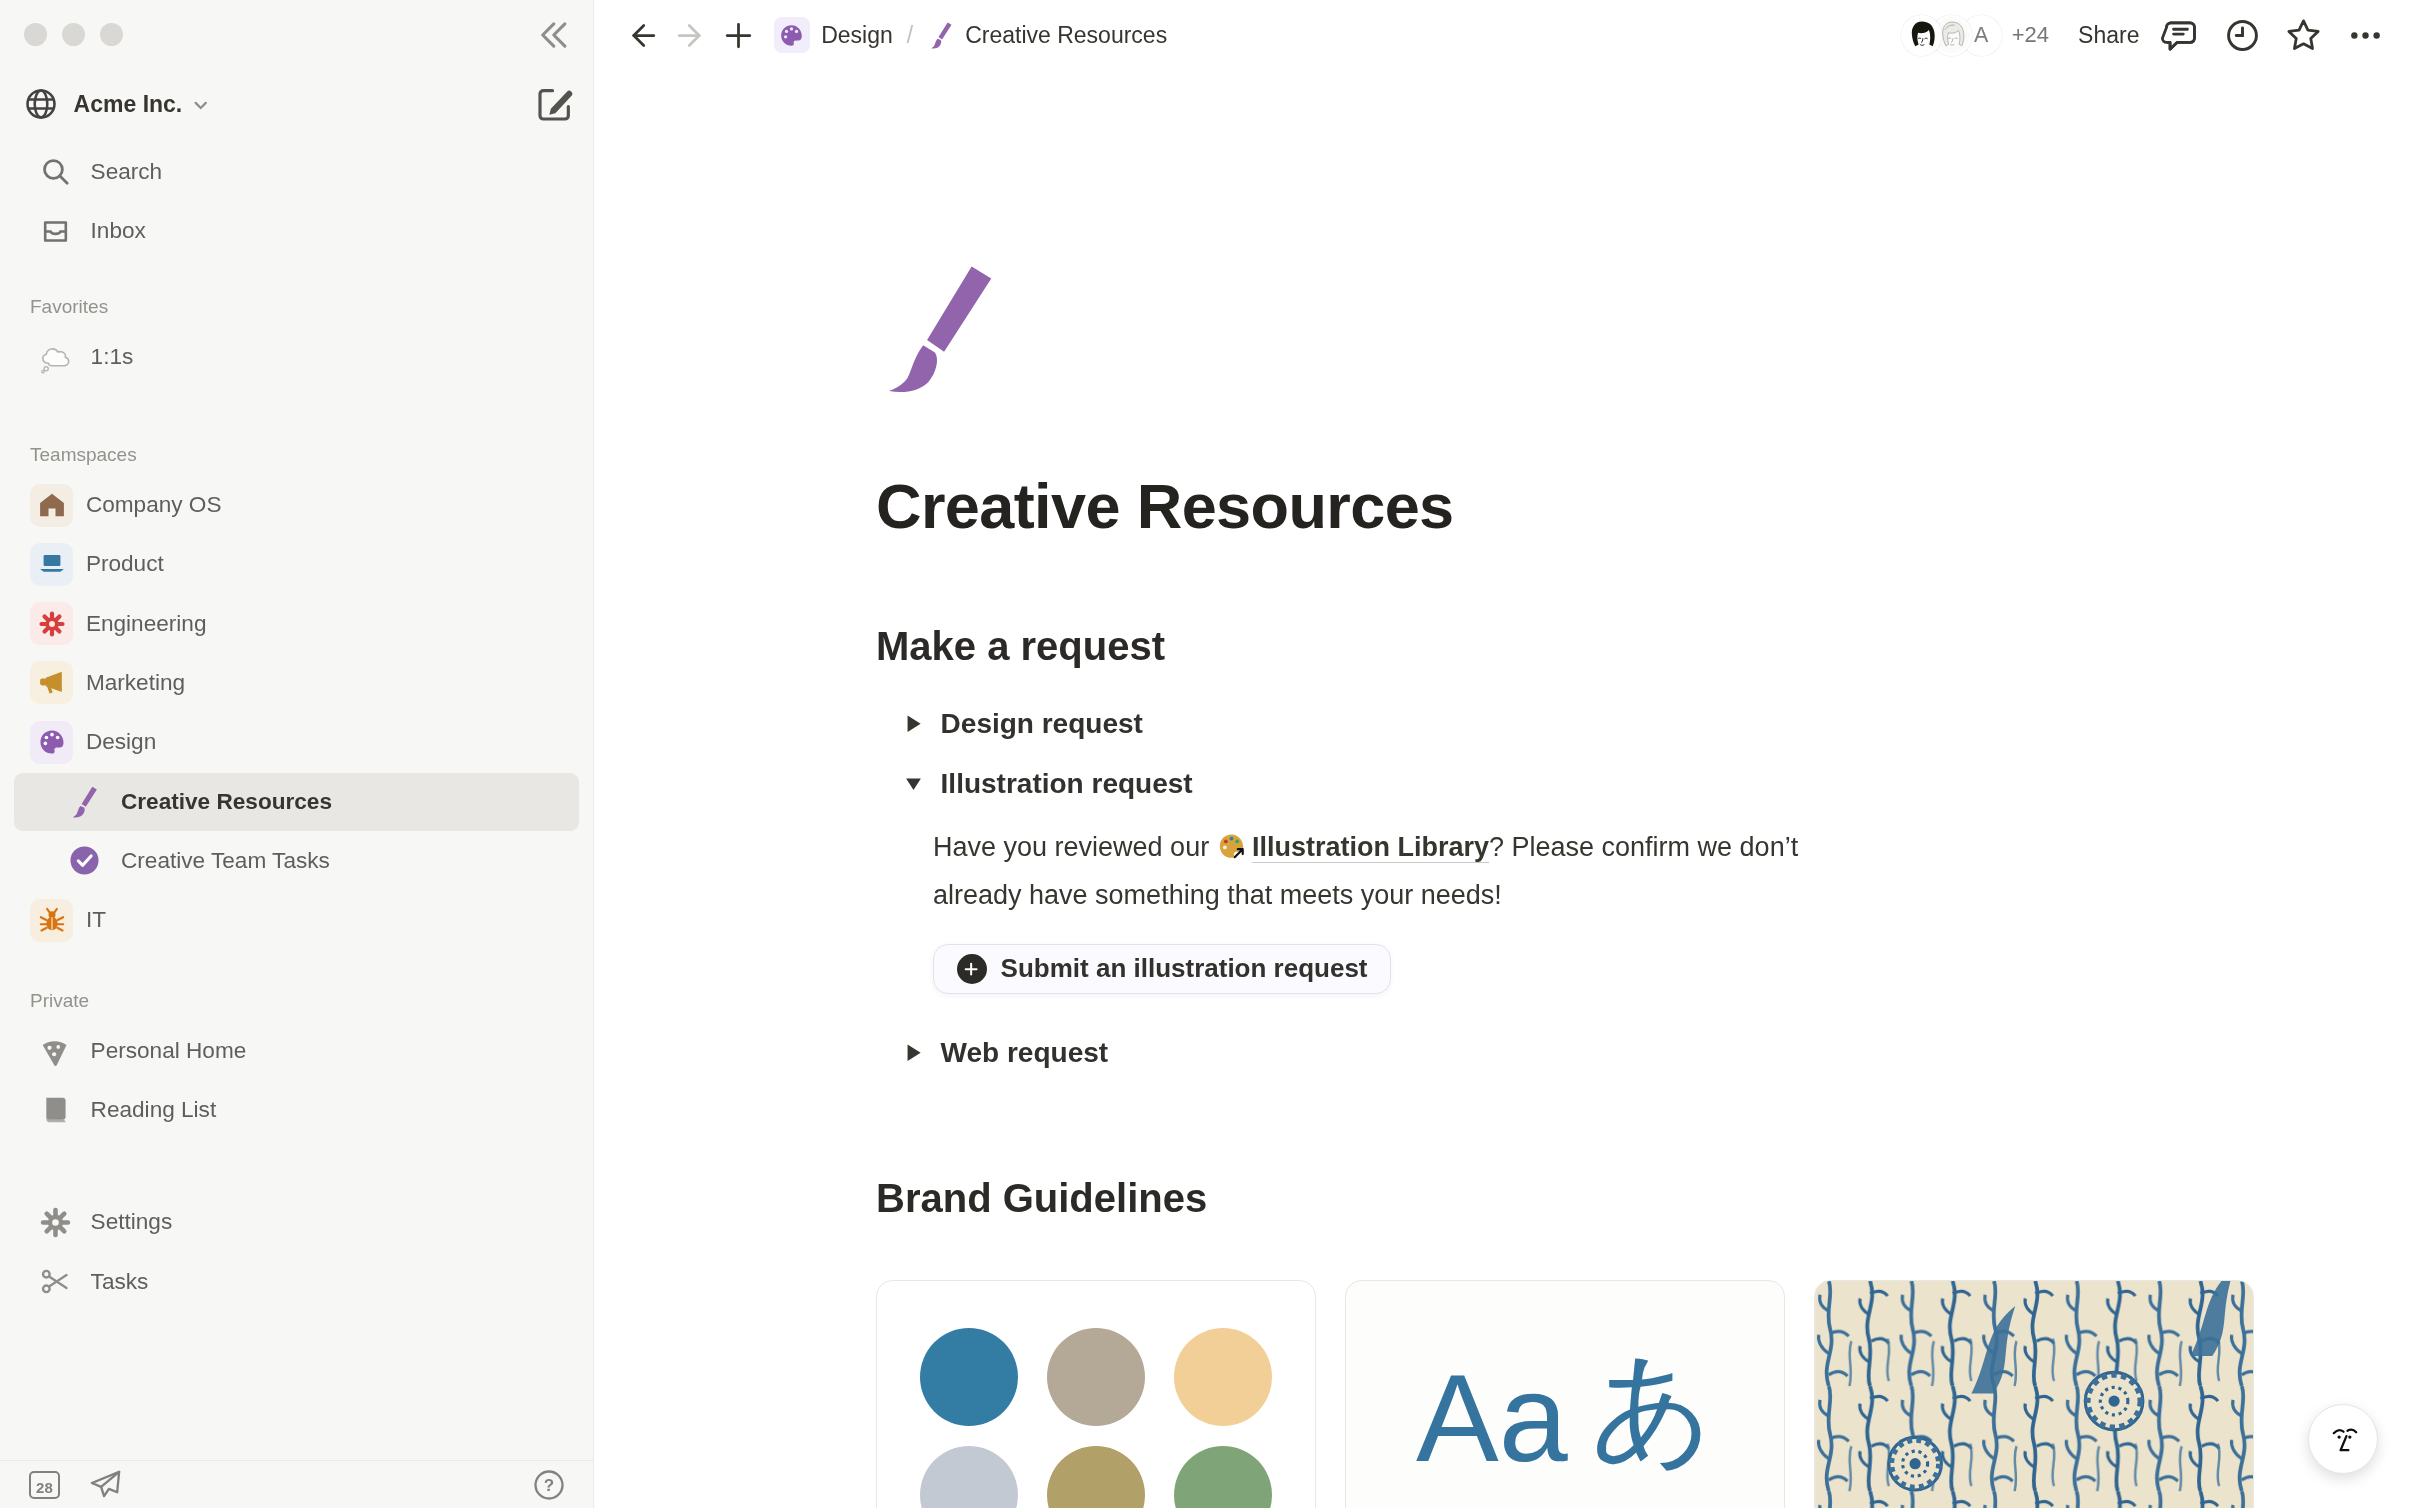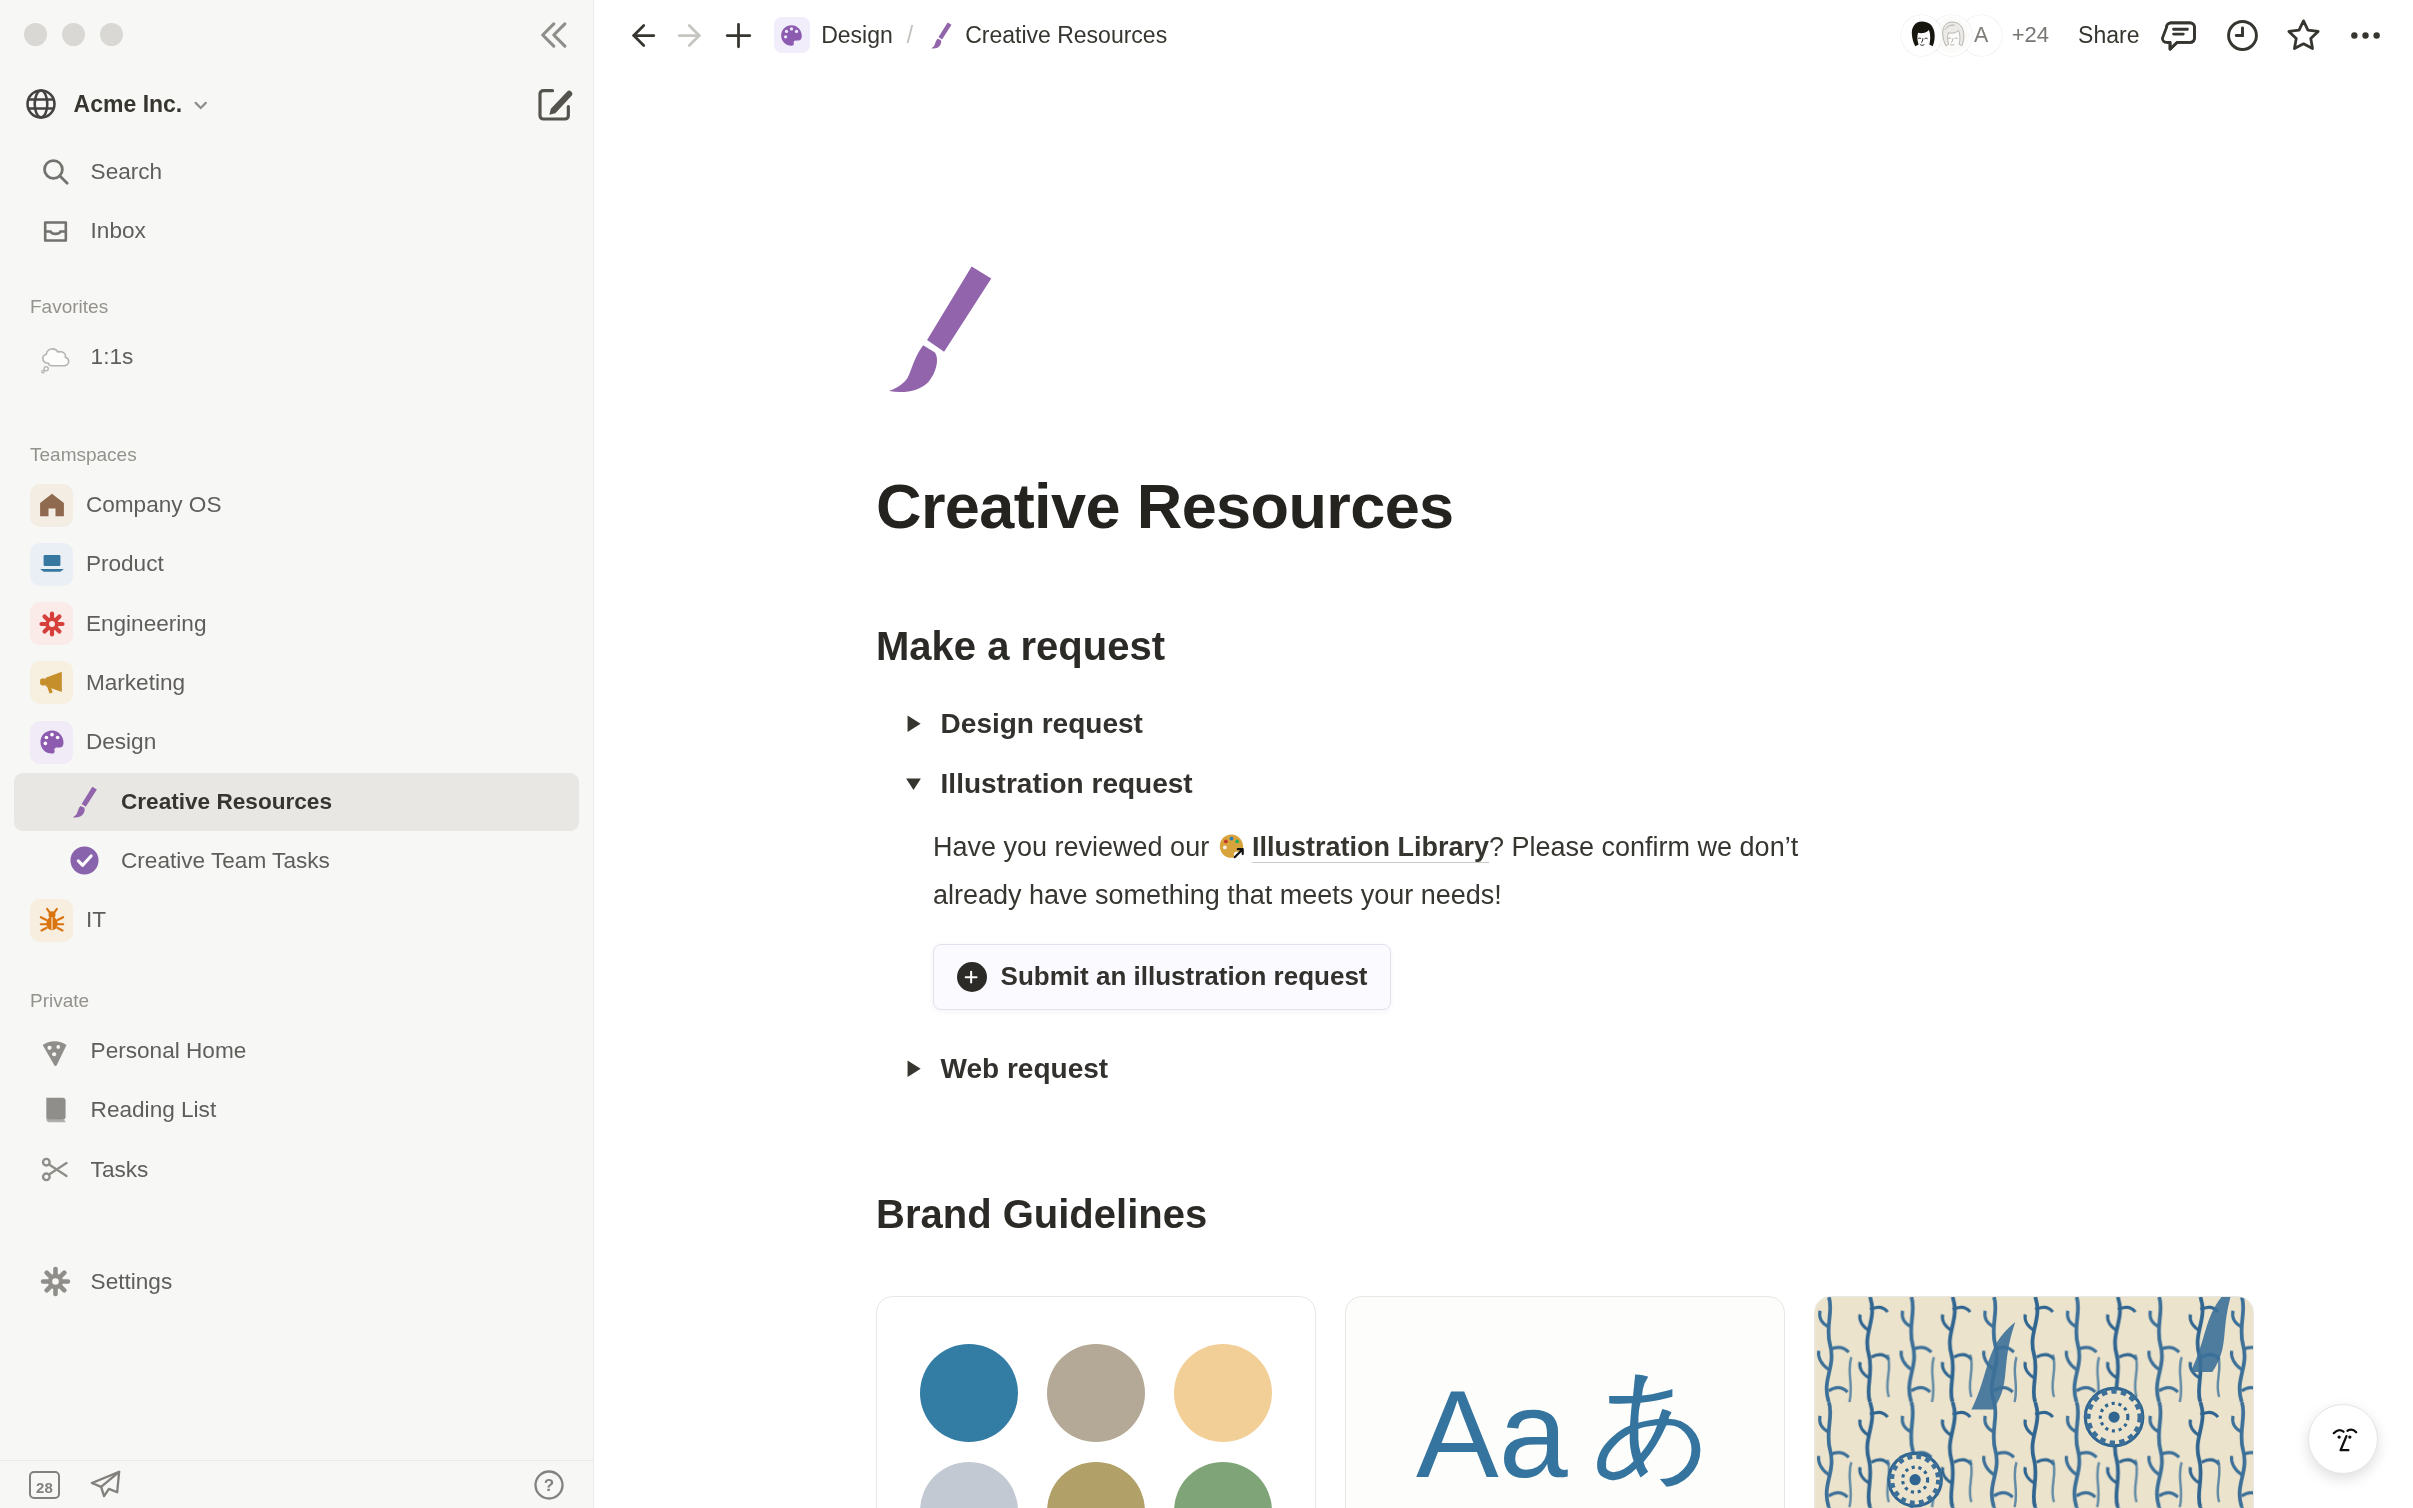--- a/index.html
+++ b/index.html
@@ -69,21 +69,21 @@
   .toggles { margin-top:25px; }
   .toggle-row { display:flex; align-items:center; height:60px; padding-left:28px; cursor:pointer; }
   .toggle-row .tri { width:19px; height:21.4px; margin-right:17.6px; flex-shrink:0; }
   .toggle-label { font-size:28px; font-weight:700; color:#33312d; }
 
   .body-text { margin:8.8px 0 0 57px; max-width:924px; font-size:27px; line-height:48px; color:#37352f; }
   .mention { white-space:nowrap; cursor:pointer; }
   .mention .m-ic { display:inline-block; width:29px; height:29px; vertical-align:-5px; margin-right:6.3px; position:relative; }
   .mention .m-text { font-weight:700; border-bottom:1.9px solid rgba(55,53,47,.28); }
 
-  .submit-btn { margin:25px 0 0 57px; display:inline-flex; align-items:center; gap:14px; height:66px; padding:0 22.6px; border-radius:8px; background:#fbfaff; border:1.3px solid #e4e1ee; box-shadow:0 1.9px 5px rgba(80,70,120,.06); font-family:inherit; font-size:26px; font-weight:700; color:#33312d; cursor:pointer; }
+  .submit-btn { margin:25px 0 0 57px; display:inline-flex; align-items:center; gap:14px; height:50px; padding:0 22.6px; border-radius:15px; background:#fbfaff; border:1.3px solid #e4e1ee; box-shadow:0 1.9px 5px rgba(80,70,120,.06); font-family:inherit; font-size:26px; font-weight:700; color:#33312d; cursor:pointer; }
   .plus-circle { width:30px; height:30px; border-radius:50%; background:#2c2b27; display:flex; align-items:center; justify-content:center; }
   .plus-circle svg { width:16.3px; height:16.3px; }
 
   .cards { margin-top:59px; display:flex; gap:29px; }
   .card { width:440px; height:490px; background:#fdfdfc; border:1.3px solid #e9e7e3; border-radius:16.3px; overflow:hidden; cursor:pointer; flex-shrink:0; }
   .card.palette-card { display:grid; grid-template-columns:repeat(3,98px); gap:20px 29px; justify-content:center; align-content:start; padding-top:47px; background:#fff; }
   .swatch { width:98px; height:98px; border-radius:50%; }
   .card.type-card { display:flex; justify-content:center; align-items:flex-start; gap:22.6px; padding-top:75px; }
   .type-latin { font-size:124px; line-height:1; }
   .type-cjk { font-size:121px; line-height:1; margin-top:-8.8px; }
@@ -279,45 +279,45 @@
       </div>
       <div class="row">
         <span class="ic">
             <svg width="33" height="33" viewBox="0 0 36 36" fill="#8f8e8a">
               <path d="M8 4 H26 C27.7 4 29 5.3 29 7 V25 C29 26.7 27.7 28 26 28 H11 C9.3 28 8 26.7 8 25 Z"></path>
               <path d="M8 25 C8 26.7 9.3 28 11 28 H26 C27.6 28 29 29 29 30.8 H11 C9 30.8 8 29.3 8 27.6 Z" opacity=".7"></path>
             </svg>
           </span>
         <span>Reading List</span>
       </div>
-      <div class="row">
-        <span class="ic">
-            <svg width="33" height="33" viewBox="0 0 36 36" fill="none" stroke="#8f8e8a" stroke-width="2.6" stroke-linecap="round">
-              <circle cx="8" cy="10" r="3.6"></circle>
-              <circle cx="8" cy="26" r="3.6"></circle>
-              <path d="M11 12.5 L30 25"></path>
-              <path d="M11 23.5 L30 11"></path>
-            </svg>
-          </span>
-        <span>Tasks</span>
-      </div>
       <div class="row settings">
         <span class="ic">
             <svg width="33" height="33" viewBox="0 0 36 36">
               <g fill="#8f8e8a">
                 <rect x="15.5" y="2" width="5" height="32" rx="2.4"></rect>
                 <rect x="15.5" y="2" width="5" height="32" rx="2.4" transform="rotate(45 18 18)"></rect>
                 <rect x="15.5" y="2" width="5" height="32" rx="2.4" transform="rotate(90 18 18)"></rect>
                 <rect x="15.5" y="2" width="5" height="32" rx="2.4" transform="rotate(135 18 18)"></rect>
                 <circle cx="18" cy="18" r="8.4"></circle>
               </g>
               <circle cx="18" cy="18" r="3.6" fill="#f7f7f5"></circle>
             </svg>
           </span>
         <span>Settings</span>
+      </div>
+      <div class="row">
+        <span class="ic">
+            <svg width="33" height="33" viewBox="0 0 36 36" fill="none" stroke="#8f8e8a" stroke-width="2.6" stroke-linecap="round">
+              <circle cx="8" cy="10" r="3.6"></circle>
+              <circle cx="8" cy="26" r="3.6"></circle>
+              <path d="M11 12.5 L30 25"></path>
+              <path d="M11 23.5 L30 11"></path>
+            </svg>
+          </span>
+        <span>Tasks</span>
       </div>
     </nav>
 
     <div class="side-footer">
       <button class="foot-btn">
         <span class="cal-box">
             <span class="cal-num">28</span>
           </span>
       </button>
       <button class="foot-btn">

